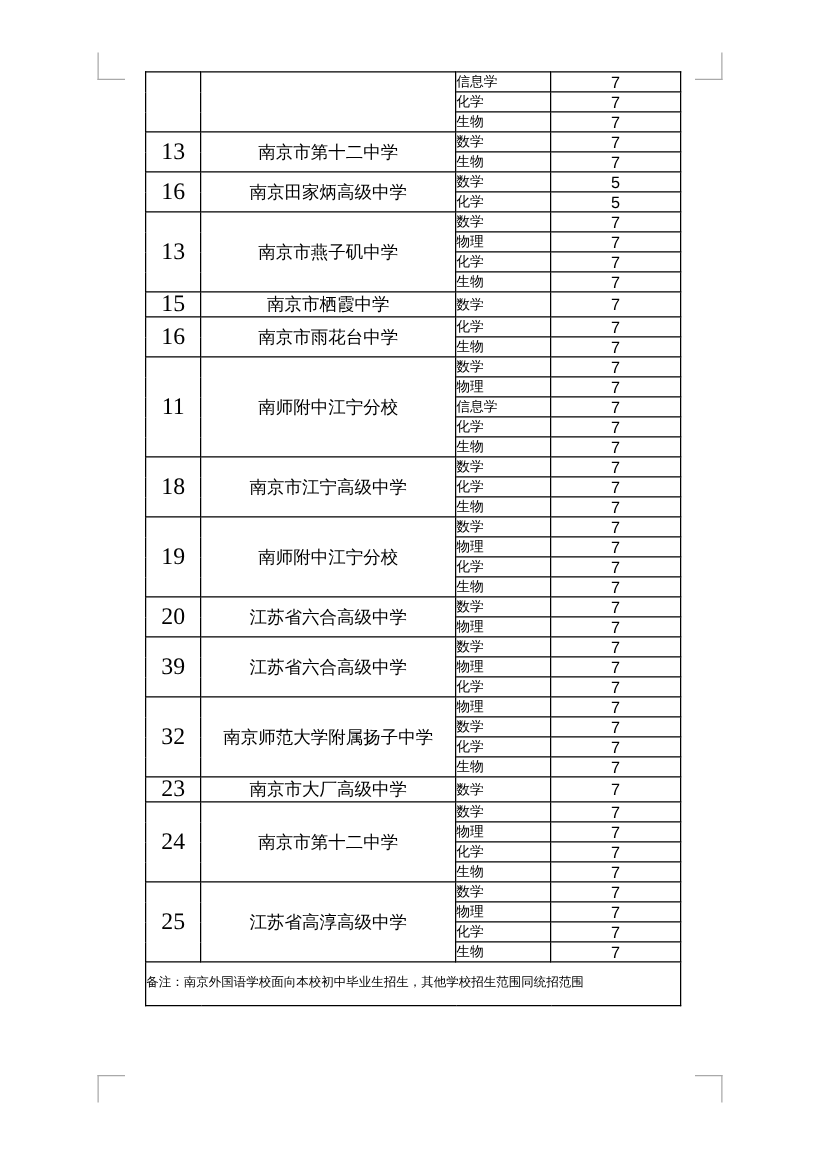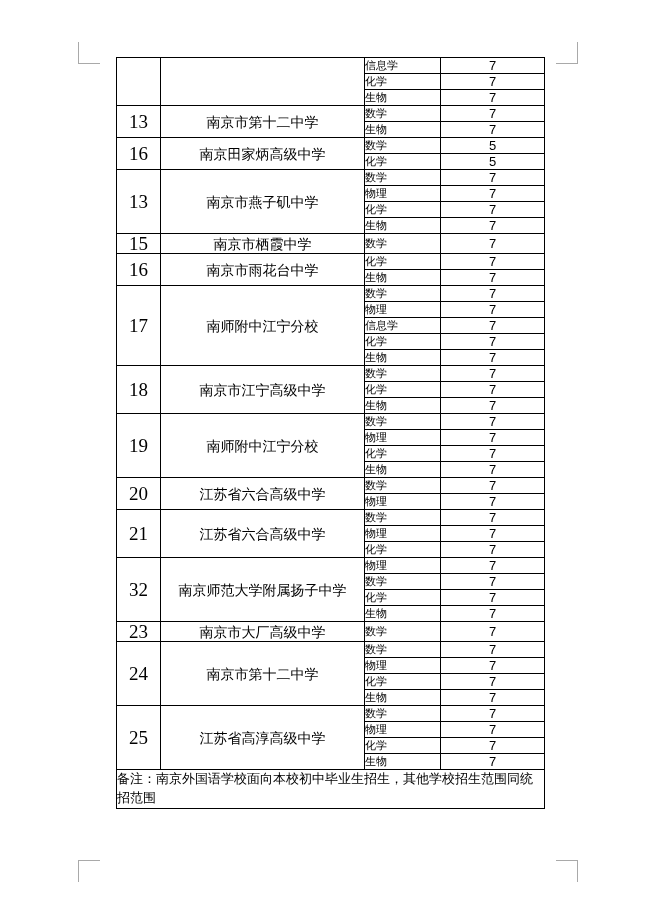--- a/index.html
+++ b/index.html
@@ -84,21 +84,21 @@
   .cell-count {
     text-align: center;
     font-size: 13px;
     line-height: 1;
     height: 15px;
     font-family: "Liberation Sans", sans-serif;
   }
   .cell-note {
     text-align: left;
     padding: 3px 4px 4px 4px;
-    font-size: 13px;
+    font-size: 10px;
     line-height: 1.45;
     font-family: "DejaVu Sans", "Liberation Sans", sans-serif;
     height: 34px;
     vertical-align: top;
   }
 </style>
 </head>
 <body>
 
 <div class="page">
@@ -178,21 +178,21 @@
           <td class="cell-index" rowspan="2">16</td>
           <td class="cell-school" rowspan="2">南京市雨花台中学</td>
           <td class="cell-subject">化学</td>
           <td class="cell-count">7</td>
         </tr>
         <tr>
           <td class="cell-subject">生物</td>
           <td class="cell-count">7</td>
         </tr>
         <tr>
-          <td class="cell-index" rowspan="5">17</td>
+          <td class="cell-index" rowspan="5">11</td>
           <td class="cell-school" rowspan="5">南师附中江宁分校</td>
           <td class="cell-subject">数学</td>
           <td class="cell-count">7</td>
         </tr>
         <tr>
           <td class="cell-subject">物理</td>
           <td class="cell-count">7</td>
         </tr>
         <tr>
           <td class="cell-subject">信息学</td>
@@ -242,21 +242,21 @@
           <td class="cell-index" rowspan="2">20</td>
           <td class="cell-school" rowspan="2">江苏省六合高级中学</td>
           <td class="cell-subject">数学</td>
           <td class="cell-count">7</td>
         </tr>
         <tr>
           <td class="cell-subject">物理</td>
           <td class="cell-count">7</td>
         </tr>
         <tr>
-          <td class="cell-index" rowspan="3">21</td>
+          <td class="cell-index" rowspan="3">39</td>
           <td class="cell-school" rowspan="3">江苏省六合高级中学</td>
           <td class="cell-subject">数学</td>
           <td class="cell-count">7</td>
         </tr>
         <tr>
           <td class="cell-subject">物理</td>
           <td class="cell-count">7</td>
         </tr>
         <tr>
           <td class="cell-subject">化学</td>

